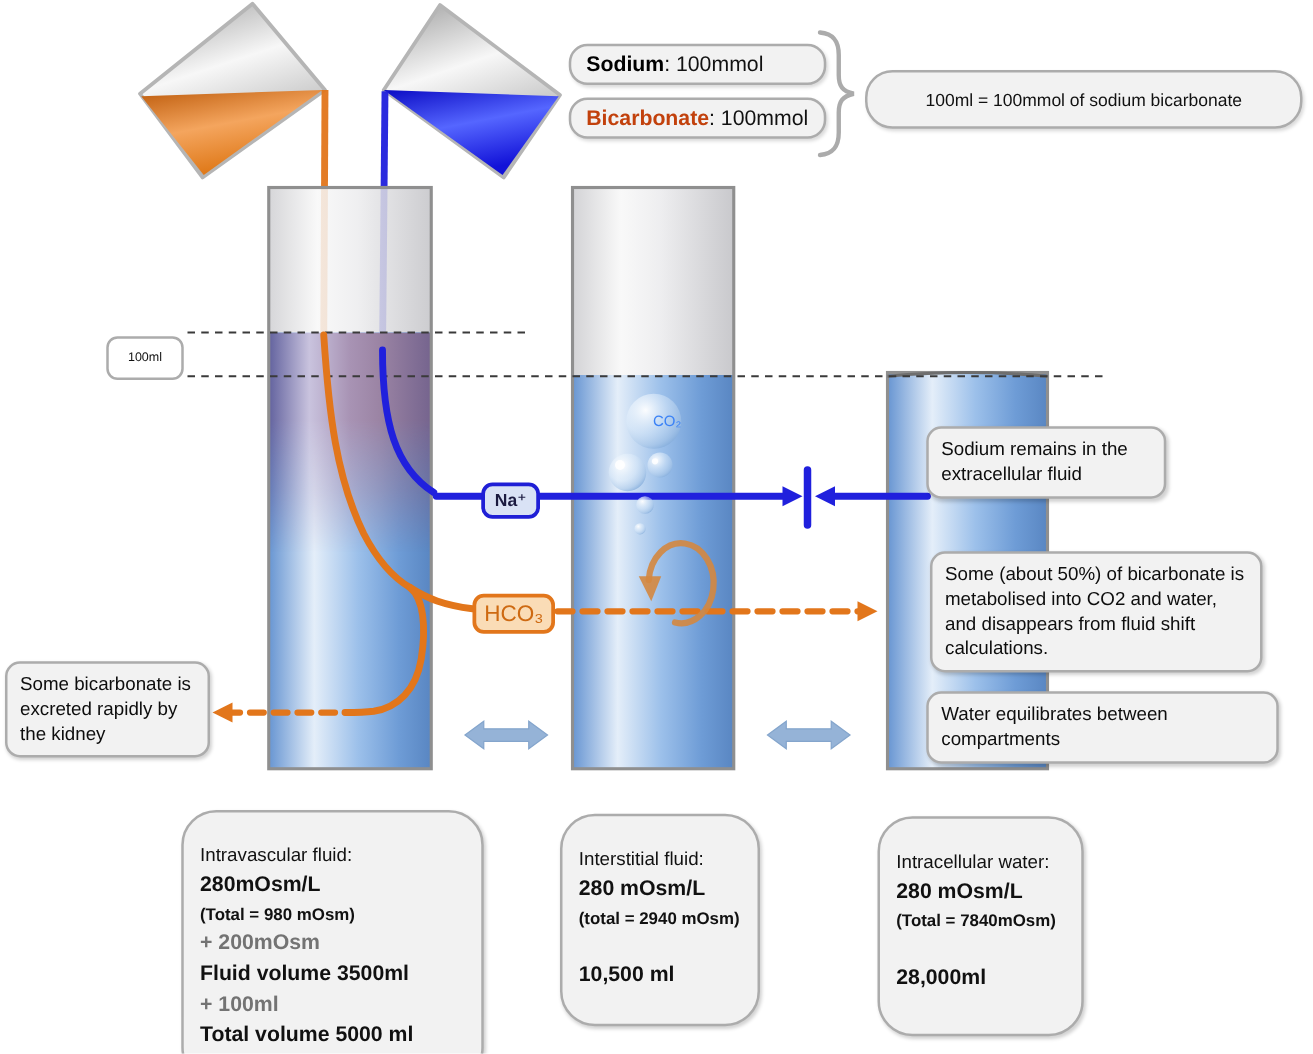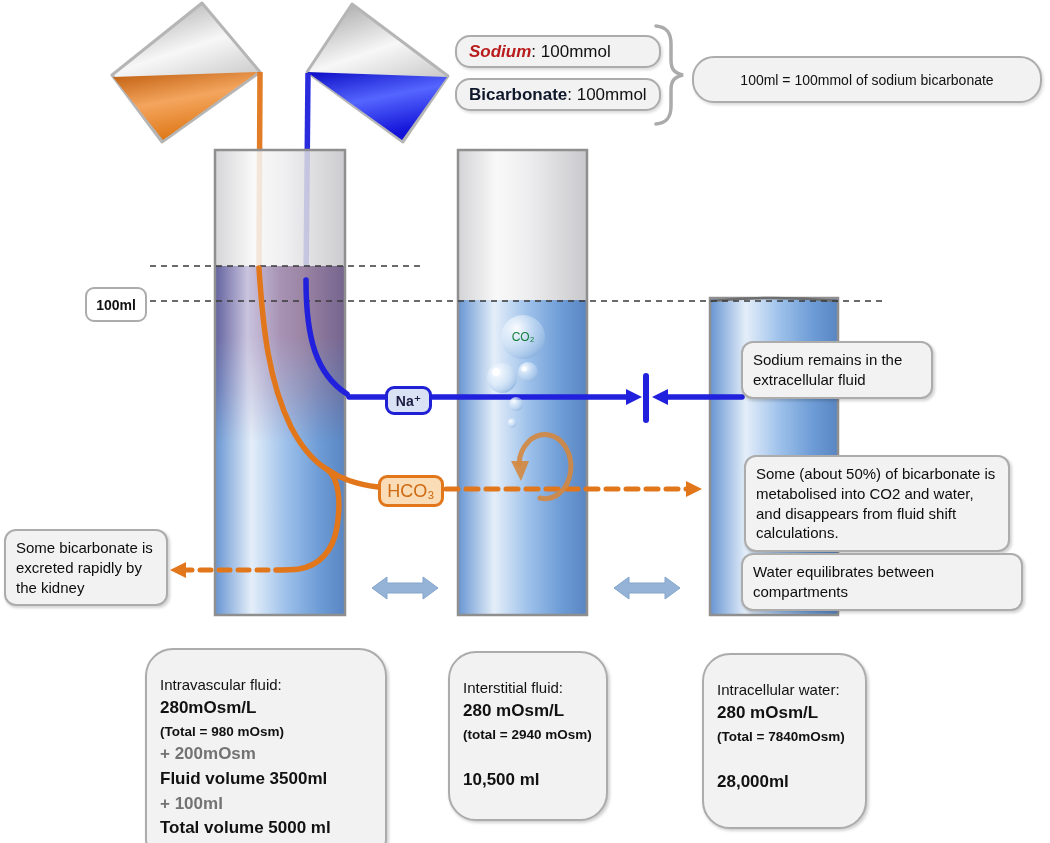--- a/index.html
+++ b/index.html
@@ -3,38 +3,38 @@
 <meta charset="utf-8">
 <style>
   html,body{margin:0;padding:0;background:#fff;}
   #stage{position:relative;width:1050px;height:843px;background:#fff;overflow:hidden;
          font-family:"Liberation Sans","DejaVu Sans",sans-serif;color:#111;}
   #diagram-svg{position:absolute;left:0;top:0;}
 
   .tagbox{position:absolute;background:#F2F2F2;border:2px solid #ACACAC;border-radius:15px;
           display:flex;align-items:center;padding:0 12px;font-size:17px;
           box-shadow:1.5px 2px 3px rgba(0,0,0,.15);white-space:nowrap;}
-  .term-sodium{color:#b91c1c;font-weight:bold;font-style:italic;}
-  .term-bicarb{color:#0f172a;font-weight:bold;}
+  .term-sodium{color:#000000;font-weight:bold;}
+  .term-bicarb{color:#c2410c;font-weight:bold;}
 
   .equiv{position:absolute;background:#F2F2F2;border:2px solid #ACACAC;border-radius:22px;
          display:flex;align-items:center;justify-content:center;font-size:14px;
          box-shadow:1.5px 2px 3px rgba(0,0,0,.15);white-space:nowrap;}
 
   .callout{position:absolute;background:#F2F2F2;border:2px solid #ACACAC;border-radius:12px;
            font-size:15px;line-height:1.32;padding:7px 10px;color:#0d0d0d;
            box-shadow:1.5px 2px 3px rgba(0,0,0,.18);}
 
   .marker-100ml{position:absolute;background:#fff;border:2.5px solid #ACACAC;border-radius:9px;
-           display:flex;align-items:center;justify-content:center;font-weight:bold;font-size:14px;margin-top:18px;}
+           display:flex;align-items:center;justify-content:center;font-weight:normal;font-size:10px;}
   .ion-na{position:absolute;background:#D9E2F5;border:3px solid #1F1FD6;border-radius:9px;
            display:flex;align-items:center;justify-content:center;font-weight:bold;font-size:14px;color:#1b1b40;}
   .ion-hco3{position:absolute;background:#FADCB6;border:3px solid #E2761B;border-radius:9px;
            display:flex;align-items:center;justify-content:center;font-size:18px;color:#CE6A12;}
-  .co2-label{position:absolute;font-size:12px;color:#15803d;text-align:center;}
+  .co2-label{position:absolute;font-size:12px;color:#3b82f6;text-align:right;}
 
   .comp-box{position:absolute;background:#F2F2F2;border:2px solid #ACACAC;border-radius:28px;
             padding:23px 13px;box-shadow:1.5px 2px 3px rgba(0,0,0,.18);}
   .c-title{font-size:15px;line-height:1.55;}
   .c-bold{font-size:17px;font-weight:bold;line-height:1.45;}
   .c-small{font-size:13.5px;font-weight:bold;line-height:1.6;}
   .c-mag{font-size:17px;font-weight:bold;line-height:1.45;color:#737373;}
   .c-gap{height:23px;}
 </style>
 </head>
@@ -180,21 +180,21 @@
 </div>
 <div class="equiv" style="left:692px;top:56px;width:346px;height:43px;">100ml =  100mmol of sodium bicarbonate</div>
 
 <div class="marker-100ml" style="left:85px;top:269px;width:58px;height:31px;">100ml</div>
 <div class="ion-na" style="left:385px;top:386px;width:41px;height:23px;">Na⁺</div>
 <div class="ion-hco3" style="left:378px;top:475px;width:60px;height:26px;">HCO₃</div>
 <div class="co2-label" style="left:501px;top:330px;width:44px;">CO₂</div>
 
 <div class="callout" style="left:741px;top:341px;width:168px;">Sodium remains in the extracellular fluid</div>
 <div class="callout" style="left:4px;top:529px;width:140px;">Some bicarbonate is excreted rapidly by the kidney</div>
-<div class="callout" style="left:744px;top:455px;width:242px;">Some (about 50%) of bicarbonate is metabolised into CO2 and water, and disappears from fluid shift calculations.</div>
+<div class="callout" style="left:744px;top:441px;width:242px;">Some (about 50%) of bicarbonate is metabolised into CO2 and water, and disappears from fluid shift calculations.</div>
 <div class="callout" style="left:741px;top:553px;width:258px;">Water equilibrates between compartments</div>
 
 <div class="comp-box" style="left:145px;top:648px;width:212px;height:168px;">
   <div class="c-title">Intravascular fluid:</div>
   <div class="c-bold">280mOsm/L</div>
   <div class="c-small">(Total = 980 mOsm)</div>
   <div class="c-mag">+ 200mOsm</div>
   <div class="c-bold">Fluid volume 3500ml</div>
   <div class="c-mag">+ 100ml</div>
   <div class="c-bold">Total volume 5000 ml</div>

